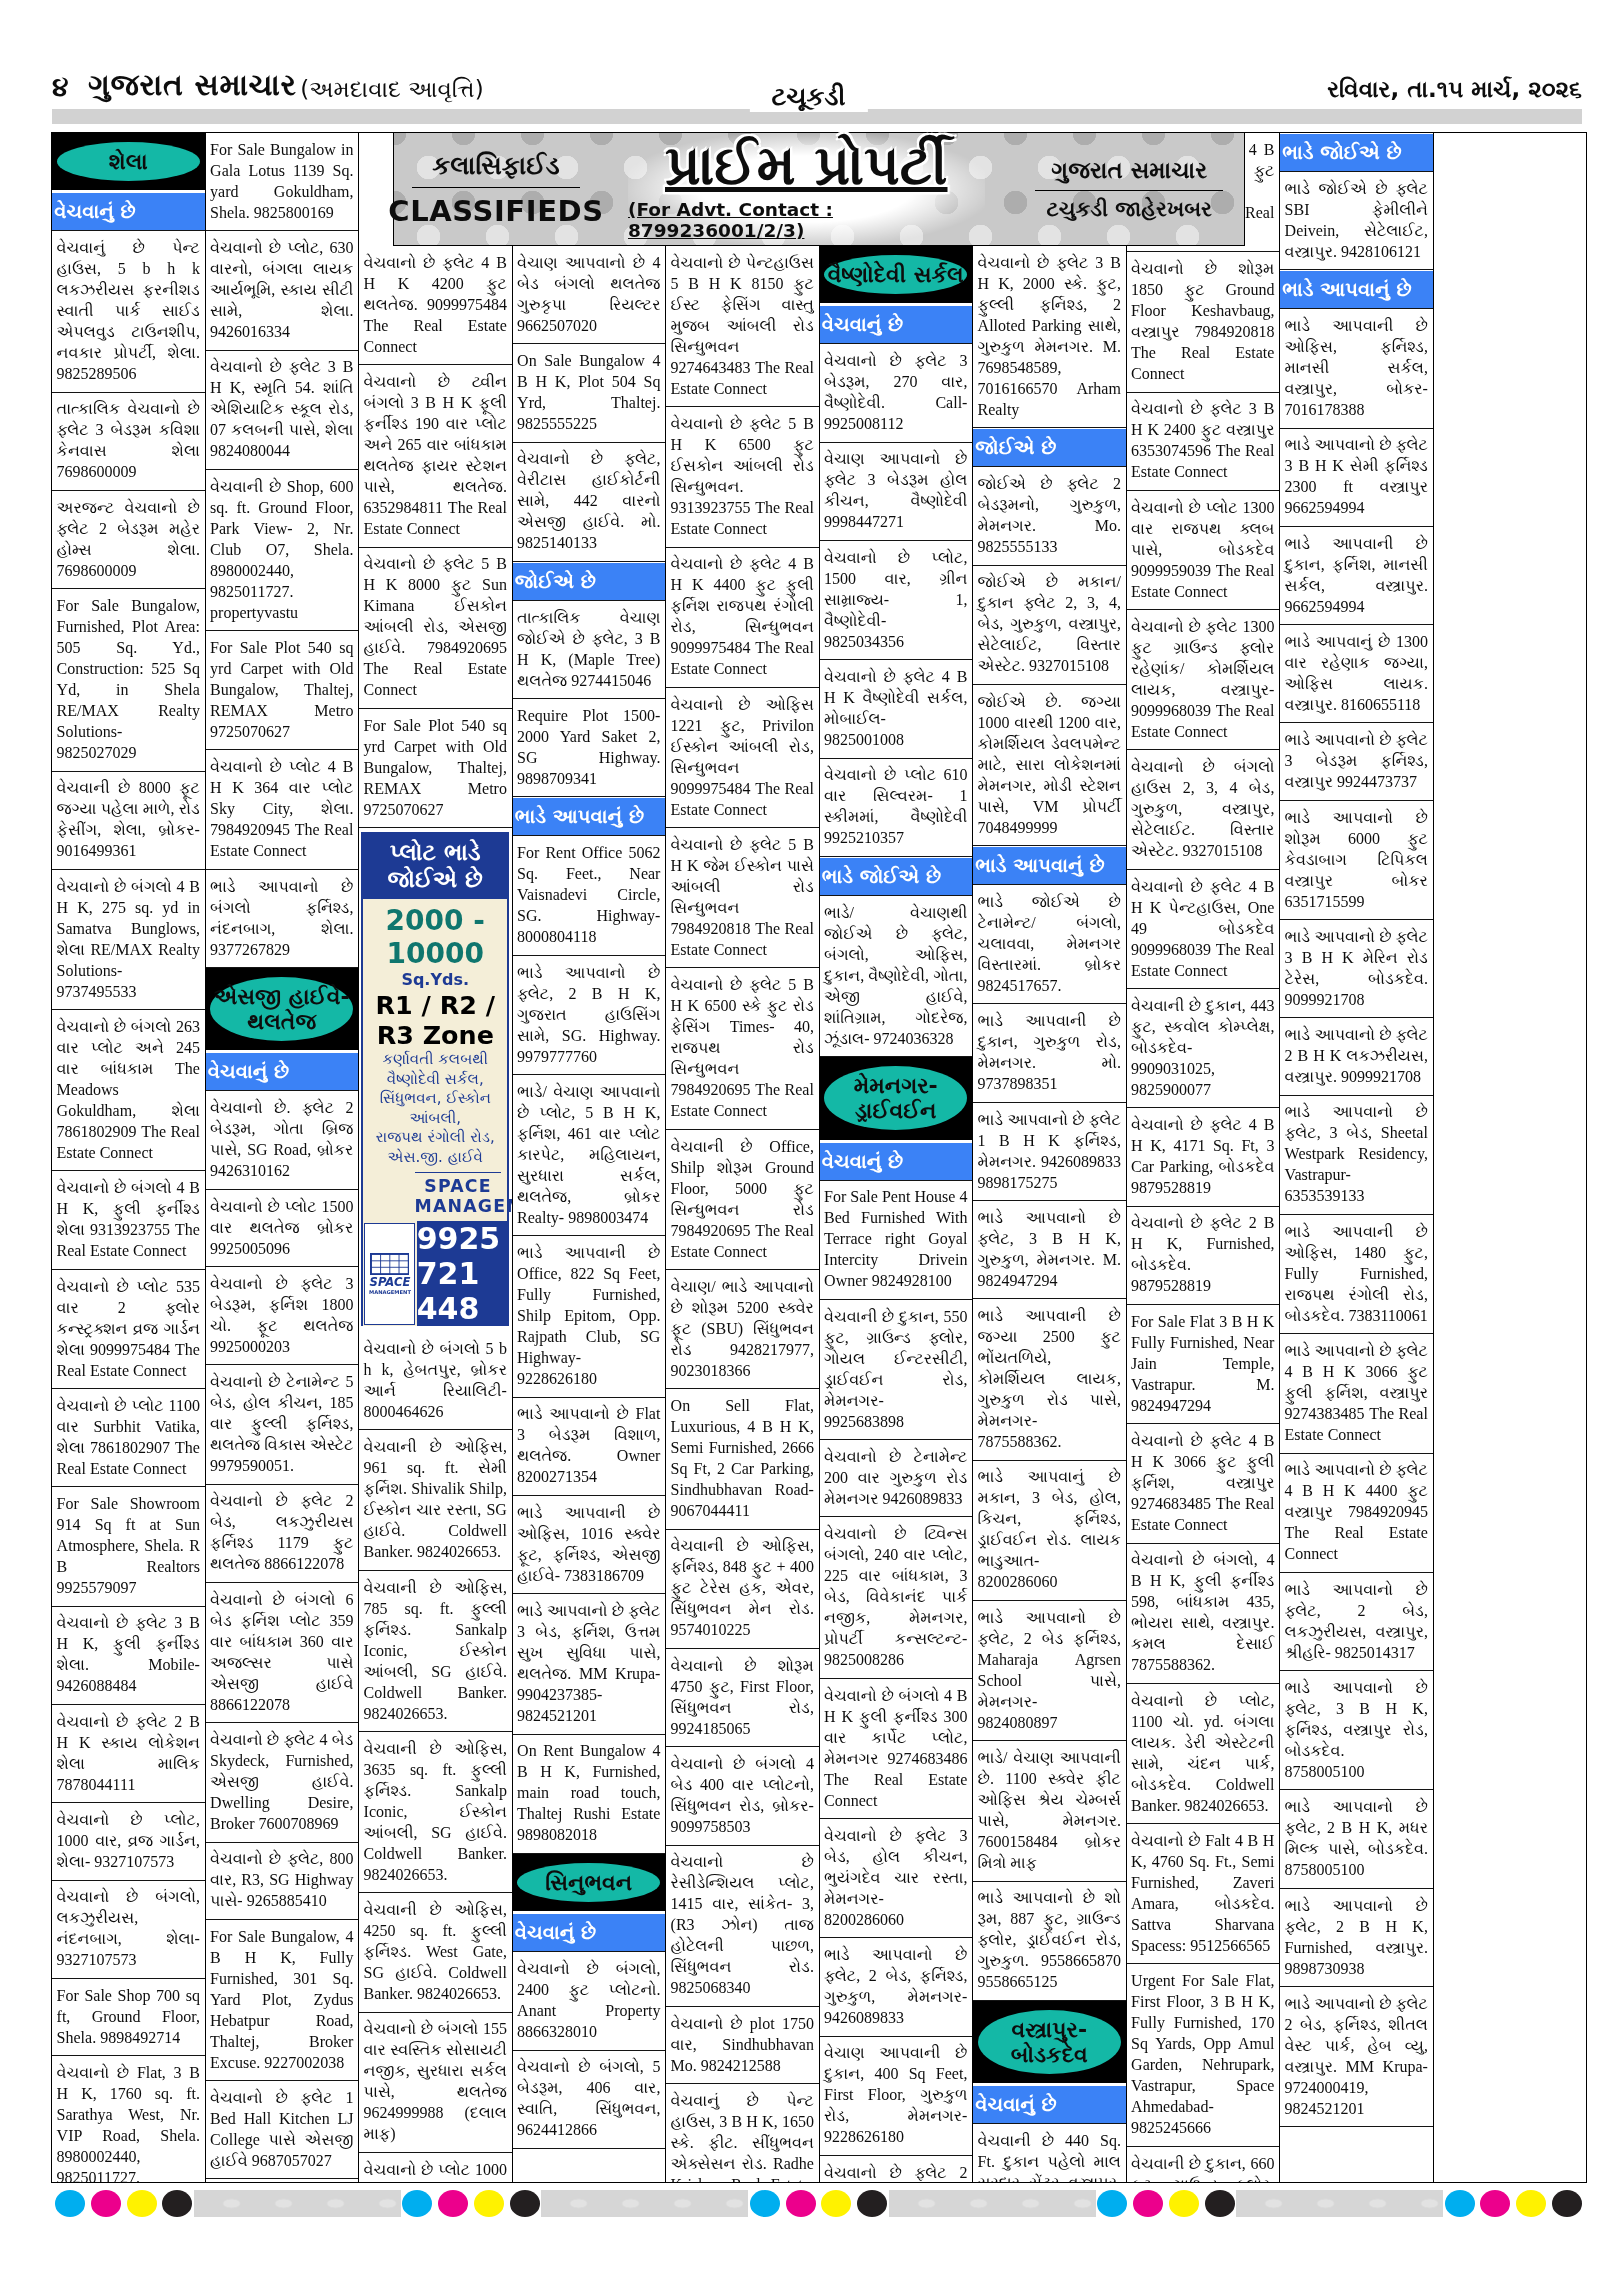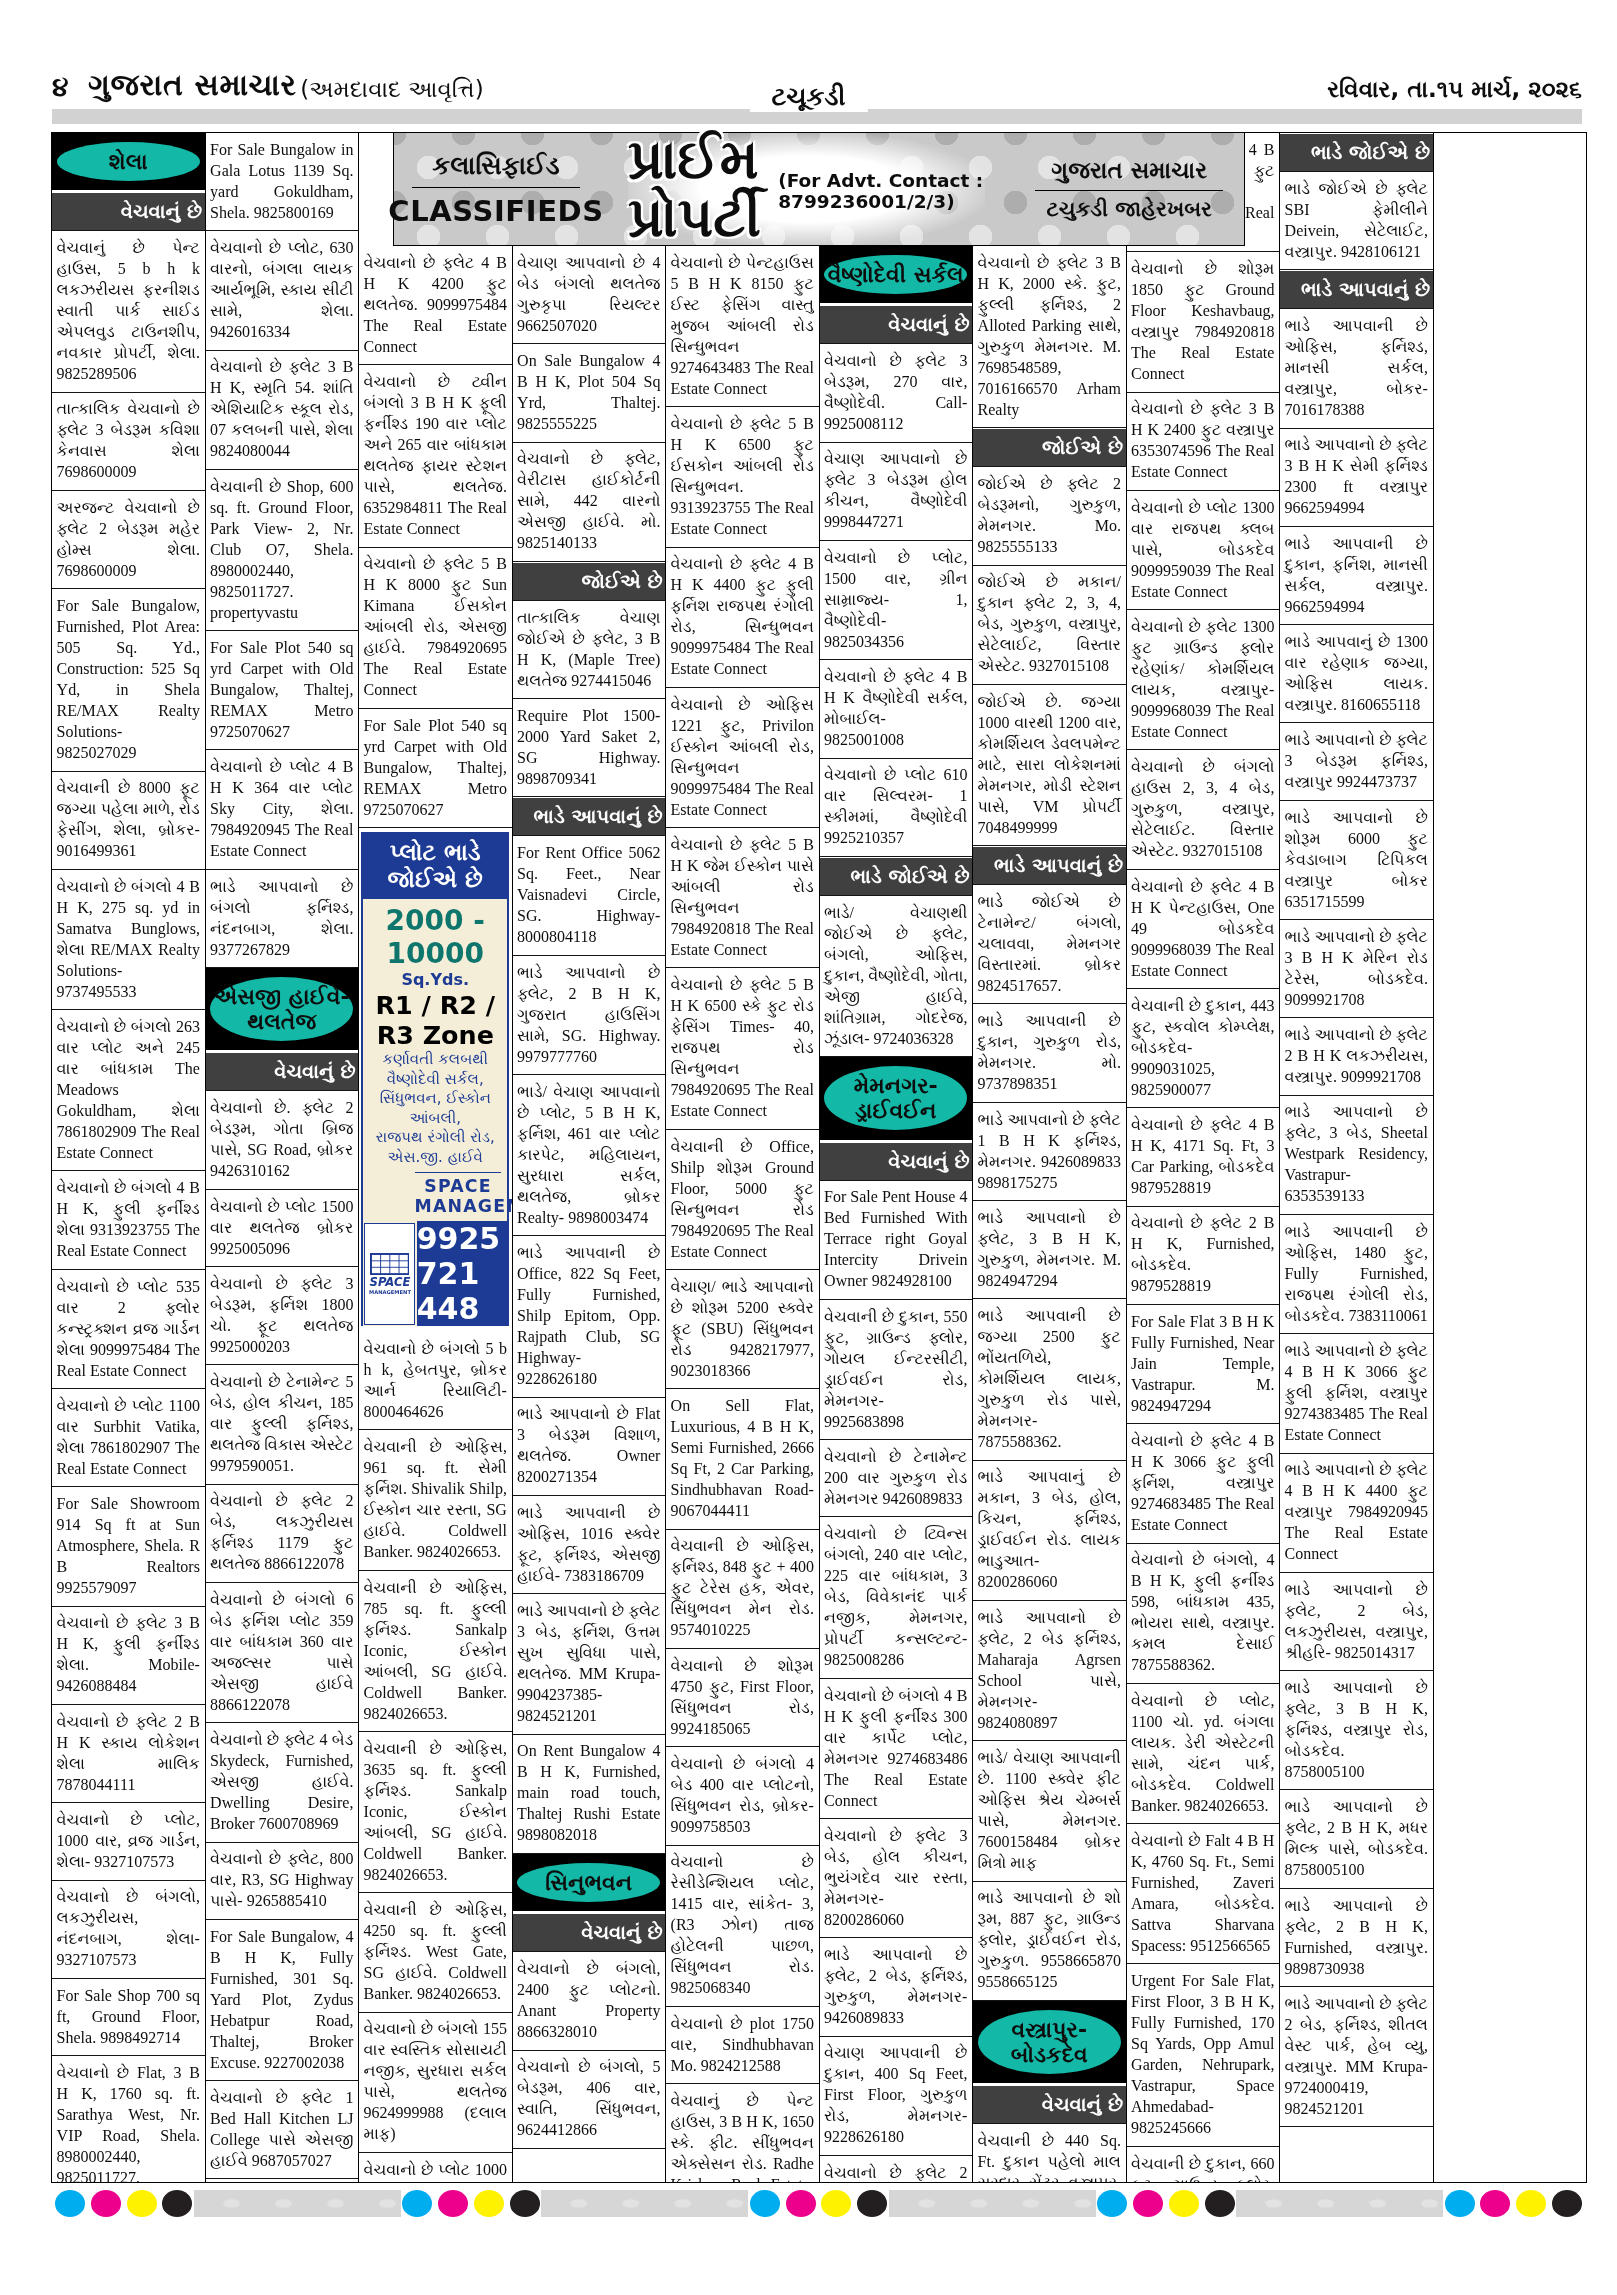--- a/index.html
+++ b/index.html
@@ -20,36 +20,36 @@
   .frame{position:absolute;left:51px;top:132px;width:1534px;height:2049px;
          border:1.7px solid #000;display:flex;background:#fff;}
   .col{flex:1 1 0;border-right:1.7px solid #000;overflow:hidden;min-width:0;}
   .col:last-child{border-right:none;}
   .mast-gap{height:113px;}
   .ad{font-size:16px;line-height:21px;text-align:justify;padding:5.8px 4.6px 7.5px;
       border-bottom:1.7px solid #141414;word-break:break-word;}
   .sec{background:#000;padding:9.2px 4.6px;border-bottom:2.3px solid #fff;}
   .sec-oval{background:#14b8a6;border-radius:50%;text-align:center;padding:7px 2.3px;
             font-family:"DejaVu Sans",sans-serif;font-weight:bold;font-size:22px;}
-  .bar{background:#404040;color:#fff;text-align:right;font-family:"DejaVu Sans",sans-serif;
+  .bar{background:#3b82f6;color:#fff;text-align:left;font-family:"DejaVu Sans",sans-serif;
        font-weight:bold;font-size:19.6px;padding:7px 2.3px;border-bottom:1.7px solid #141414;
        border-top:1.7px solid #fff;}
   
   .masthead{position:absolute;left:341px;top:0;width:852px;height:113px;
             border-bottom:1.7px solid #000;border-left:1.7px solid #000;border-right:1.7px solid #000;
             box-sizing:border-box;display:flex;align-items:stretch;z-index:2;
             background-color:#c9c9c9;
             background-image:radial-gradient(#e3e3e3 11.6px,transparent 12px),
                              radial-gradient(#adadad 11.6px,transparent 12px);
             background-size:69px 69px;background-position:0 0,35px 35px;gap:30px;}
   .mast-left,.mast-right{width:24%;display:flex;flex-direction:column;justify-content:center;
             align-items:center;font-family:"DejaVu Sans",sans-serif;font-weight:bold;}
   .mast-right{width:27%;}
-  .mast-center{flex:1;position:relative;display:flex;justify-content:center;
-            align-items:center;background:radial-gradient(ellipse at center,#ffffff 42%,rgba(255,255,255,0) 75%);}
+  .mast-center{flex:1;position:relative;display:flex;flex-direction:column;justify-content:center;
+            align-items:center;background:radial-gradient(ellipse at center,#ffffff 42%,rgba(255,255,255,0) 75%);text-decoration:underline;}
   .mast-div{width:82%;height:1.7px;background:#000;margin:5.8px 0;}
   .m-guj-big{font-size:25.4px;}
   .m-eng{font-size:29px;letter-spacing:0.6px;}
   .m-title{font-family:"DejaVu Sans",sans-serif;font-weight:bold;font-size:55px;line-height:1.05;
            text-shadow:2.3px 2.3px 0 #fff,-2.3px -2.3px 0 #fff,2.3px -2.3px 0 #fff,-2.3px 2.3px 0 #fff;}
   .m-contact{font-family:"DejaVu Sans",sans-serif;font-weight:bold;font-size:18.5px;margin-top:4.6px;}
   .m-r1{font-size:23px;}
   .m-r2{font-size:21px;}
   
   .spacead{border:2.3px solid #1d3a94;margin:3.5px 2.3px 5.8px;border-bottom:none;}

